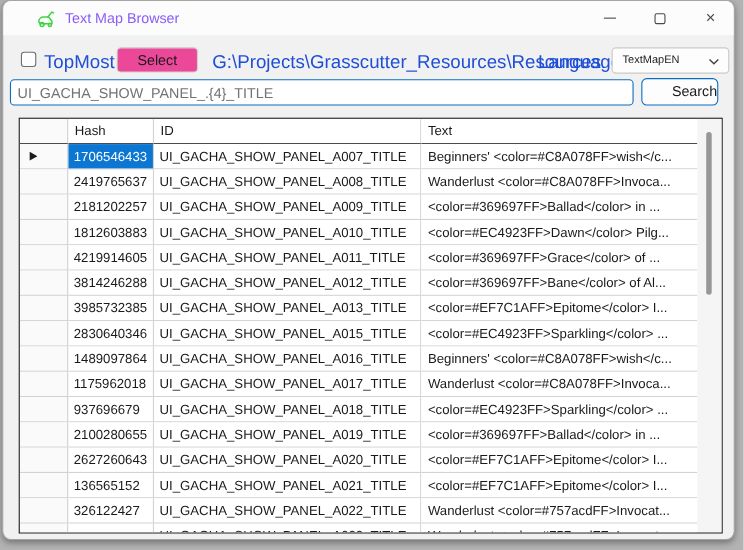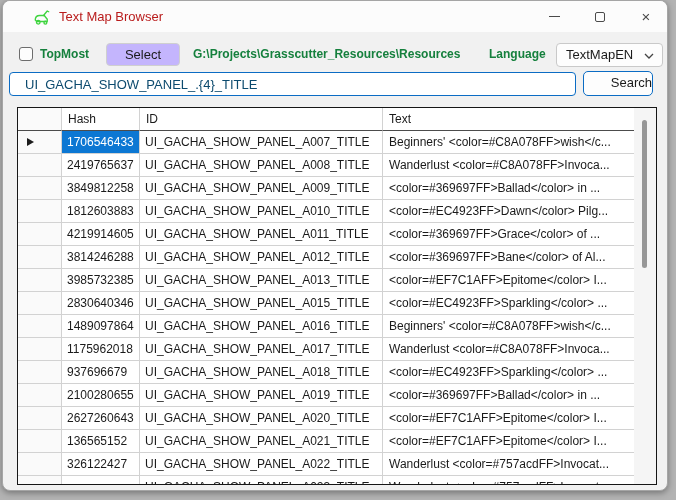--- a/index.html
+++ b/index.html
@@ -15,37 +15,37 @@
     position:absolute; left:2px; top:0; width:666px; height:491px;
     background:#f1f1f1;
     border:1px solid #a5a5a5;
     border-radius:8px;
     overflow:hidden;
     box-shadow:0 2px 6px rgba(0,0,0,.35);
   }
   
   .titlebar { position:absolute; left:0; top:0; width:100%; height:31px; background:#fcfcfc; }
   .app-icon { position:absolute; left:30px; top:7px; width:18px; height:18px; }
-  .title-text { position:absolute; left:56px; top:0; line-height:31px; font-size:13px; color:#b91c1c; }
+  .title-text { position:absolute; left:56px; top:0; line-height:31px; font-size:13px; color:#8b5cf6; }
   .cap-btn { position:absolute; top:0; width:46px; height:31px; display:flex; align-items:center; justify-content:center; }
   .cap-btn.min { left:528px; } .cap-btn.max { left:574px; } .cap-btn.close { left:620px; }
   .glyph-min { width:11px; height:1px; background:#4a4a4a; }
   .glyph-max { width:10px; height:10px; border:1.2px solid #4a4a4a; border-radius:2px; }
   .glyph-close { font-size:15px; color:#4a4a4a; line-height:1; }
   
   .checkbox { position:absolute; left:16px; top:46px; width:14px; height:14px; background:#fdfdfd; border:1px solid #6d6d6d; border-radius:3px; }
-  .lbl { position:absolute; font-size:12px; color:#15803d;font-weight:bold; }
+  .lbl { position:absolute; font-size:17px; color:#1d4ed8; }
   .lbl-topmost { left:37px; top:46px; }
-  .btn-select { position:absolute; left:103px; top:42px; width:74px; height:23px; background:#c4b5fd; border:1px solid #cfcfcf; border-radius:4px; font-size:13px; text-align:center; line-height:21px; }
+  .btn-select { position:absolute; left:103px; top:42px; width:74px; height:23px; background:#ec4899; border:1px solid #cfcfcf; border-radius:4px; font-size:13px; text-align:center; line-height:21px; }
   .lbl-path { left:190px; top:46px; }
   .lbl-language { left:486px; top:46px; }
-  .combo { position:absolute; left:553px; top:42px; width:107px; height:24px; background:#fdfdfd; border:1px solid #c9c9c9; border-radius:4px; font-size:13px; line-height:22px; padding-left:9px; }
+  .combo { position:absolute; left:553px; top:42px; width:107px; height:24px; background:#fdfdfd; border:1px solid #c9c9c9; border-radius:4px; font-size:10px; line-height:22px; padding-left:9px; }
   .combo .chev { position:absolute; right:8px; top:9px; }
   
-  .search-input { position:absolute; left:6px; top:71px; width:567px; height:24px; background:#fff; border:1.5px solid #0b6cc4; border-radius:4px; font-family:"Liberation Sans",sans-serif; font-size:13px; padding:0 15px; color:#0c4a6e; outline:none; }
+  .search-input { position:absolute; left:6px; top:71px; width:567px; height:24px; background:#fff; border:1.5px solid #0b6cc4; border-radius:4px; font-family:"Liberation Sans",sans-serif; font-size:13px; padding:0 6px; color:#737373; outline:none; }
   .btn-search { position:absolute; left:580px; top:70px; width:70px; height:25px; background:#fdfdfd; border:1.5px solid #0b6cc4; border-radius:5px; font-size:13px; text-align:right; line-height:22px; }
   
   .grid { position:absolute; left:14px; top:106px; width:640px; height:378px; background:#fff; border:1px solid #161616; overflow:hidden; }
   .g-rows { position:absolute; left:0; top:0; width:616px; }
   .g-row { display:flex; height:23px; font-size:12px; }
   .g-cell { height:23px; line-height:22px; border-right:1px solid #d2d2d2; border-bottom:1px solid #d2d2d2; overflow:hidden; white-space:nowrap; padding-left:5px; background:#fff; }
   .c-rowhdr { width:44px; background:#fafafa; position:relative; padding-left:0; }
   .c-hash { width:78px; }
   .c-id { width:243px; }
   .c-text { width:251px; border-right:none; padding-left:6px; }
@@ -116,21 +116,21 @@
 
   <div class="g-row">
     <div class="g-cell c-rowhdr"></div>
     <div class="g-cell c-hash">2419765637</div>
     <div class="g-cell c-id">UI_GACHA_SHOW_PANEL_A008_TITLE</div>
     <div class="g-cell c-text">Wanderlust &lt;color=#C8A078FF&gt;Invoca...</div>
   </div>
 
   <div class="g-row">
     <div class="g-cell c-rowhdr"></div>
-    <div class="g-cell c-hash">3849812258</div>
+    <div class="g-cell c-hash">2181202257</div>
     <div class="g-cell c-id">UI_GACHA_SHOW_PANEL_A009_TITLE</div>
     <div class="g-cell c-text">&lt;color=#369697FF&gt;Ballad&lt;/color&gt; in ...</div>
   </div>
 
   <div class="g-row">
     <div class="g-cell c-rowhdr"></div>
     <div class="g-cell c-hash">1812603883</div>
     <div class="g-cell c-id">UI_GACHA_SHOW_PANEL_A010_TITLE</div>
     <div class="g-cell c-text">&lt;color=#EC4923FF&gt;Dawn&lt;/color&gt; Pilg...</div>
   </div>

